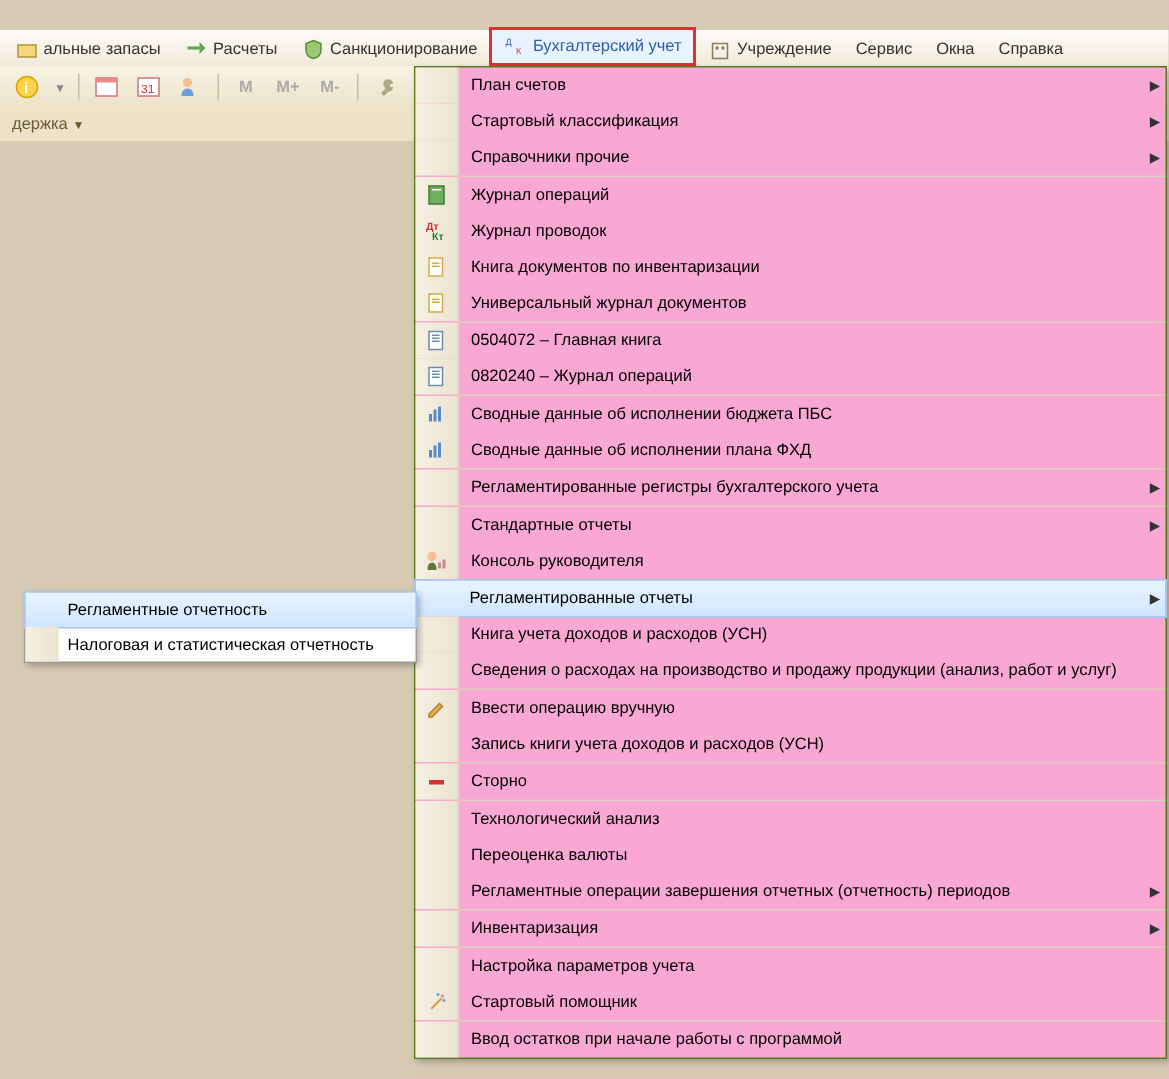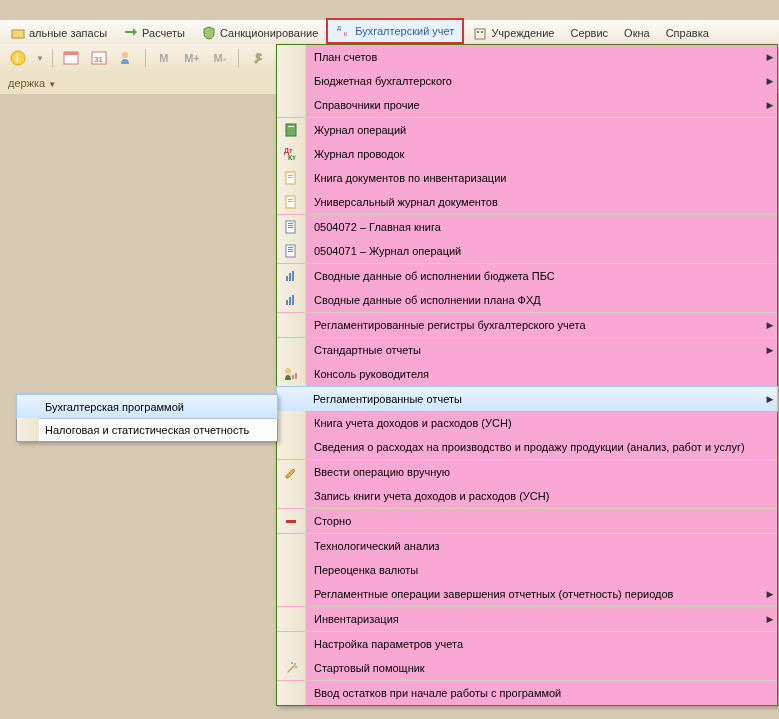--- a/index.html
+++ b/index.html
@@ -134,21 +134,21 @@
 <div class="workspace"></div>
 
 <div class="dropdown" id="dropdown">
     <div class="dd-row">
       <span class="dd-ico"></span>
       <span class="dd-label">План счетов</span>
       <span class="dd-arrow">▶</span>
     </div>
     <div class="dd-row">
       <span class="dd-ico"></span>
-      <span class="dd-label">Бюджетная бухгалтерского</span>
+      <span class="dd-label">Стартовый классификация</span>
       <span class="dd-arrow">▶</span>
     </div>
     <div class="dd-row">
       <span class="dd-ico"></span>
       <span class="dd-label">Справочники прочие</span>
       <span class="dd-arrow">▶</span>
     </div>
     <div class="dd-sep"></div>
     <div class="dd-row">
       <span class="dd-ico">
@@ -202,21 +202,21 @@
     </div>
     <div class="dd-row">
       <span class="dd-ico">
         <svg width="16" height="16">
           <rect x="3" y="2" width="9" height="12" fill="#fff" stroke="#6a8ab0"></rect>
           <rect x="5" y="4" width="5" height="1" fill="#6a8ab0"></rect>
           <rect x="5" y="6" width="5" height="1" fill="#6a8ab0"></rect>
           <rect x="5" y="8" width="5" height="1" fill="#6a8ab0"></rect>
         </svg>
       </span>
-      <span class="dd-label">0504071 – Журнал операций</span>
+      <span class="dd-label">0820240 – Журнал операций</span>
     </div>
     <div class="dd-sep"></div>
     <div class="dd-row">
       <span class="dd-ico">
         <svg width="16" height="16">
           <rect x="3" y="8" width="2" height="5" fill="#5a8ac8"></rect>
           <rect x="6" y="5" width="2" height="8" fill="#5a8ac8"></rect>
           <rect x="9" y="3" width="2" height="10" fill="#5a8ac8"></rect>
         </svg>
       </span>
@@ -330,19 +330,19 @@
     <div class="dd-sep"></div>
     <div class="dd-row">
       <span class="dd-ico"></span>
       <span class="dd-label">Ввод остатков при начале работы с программой</span>
     </div>
   </div>
 
 <div class="submenu">
   <div class="sm-row sel hl-box">
     <span class="sm-ico"></span>
-    <span class="sm-label">Бухгалтерская программой</span>
+    <span class="sm-label">Регламентные отчетность</span>
   </div>
   <div class="sm-row">
     <span class="sm-ico"></span>
     <span class="sm-label">Налоговая и статистическая отчетность</span>
   </div>
 </div>
 
 </body></html>

